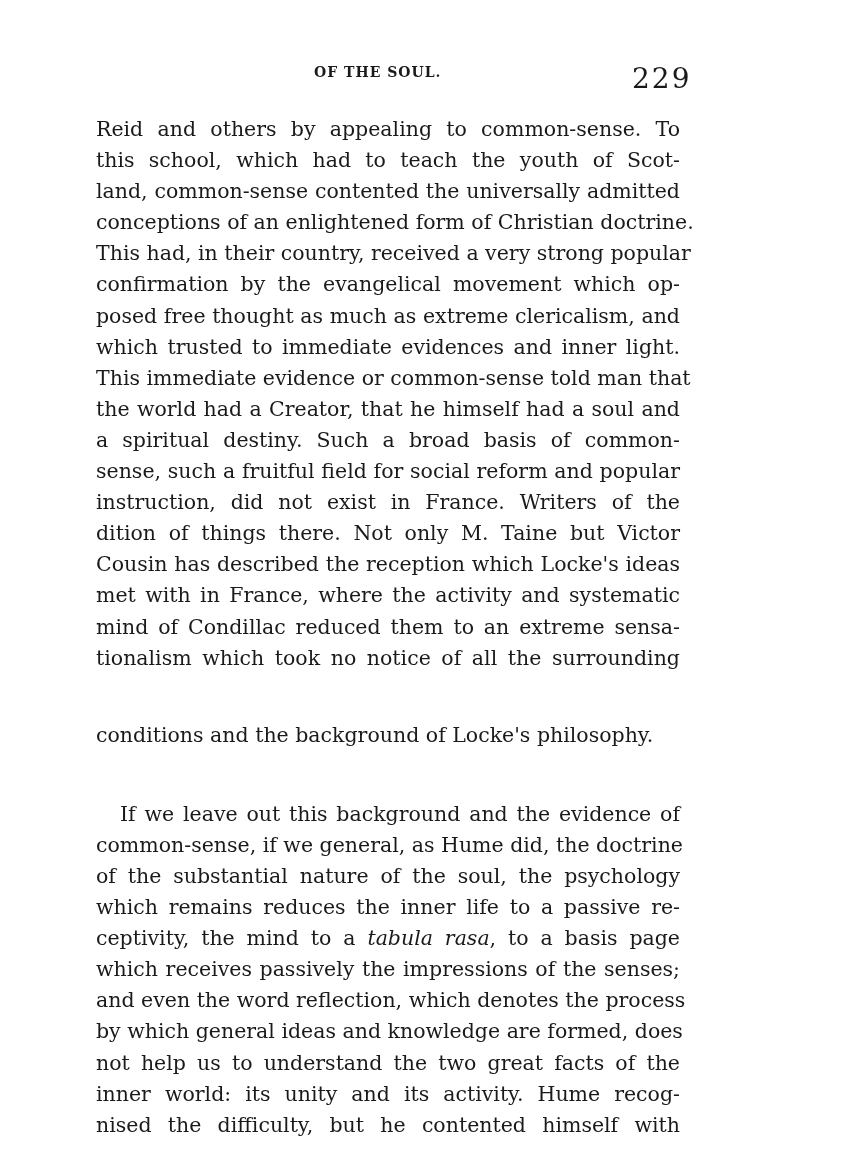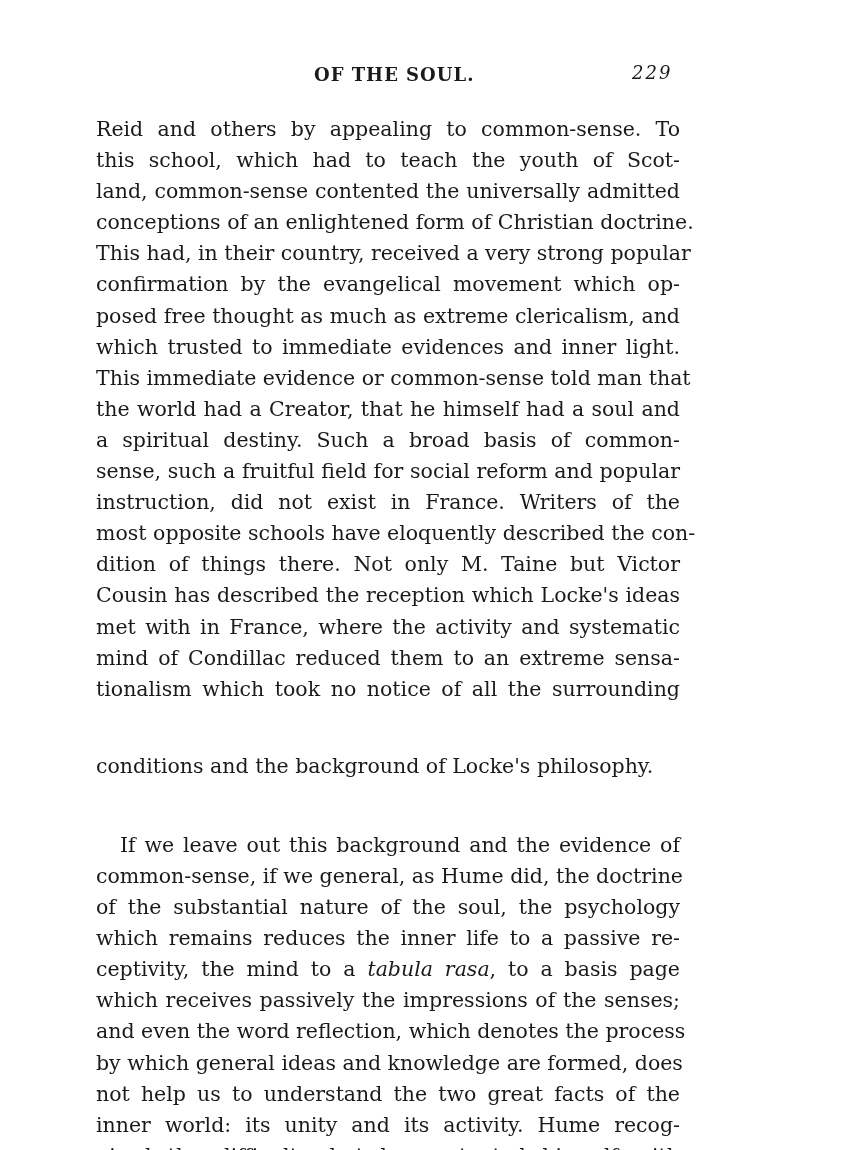--- a/index.html
+++ b/index.html
@@ -1,19 +1,19 @@
 <!DOCTYPE html>
 <html><head>
 <meta charset="utf-8">
 <style>
   html, body { margin: 0; padding: 0; background: #ffffff; }
   body { width: 850px; height: 1150px; position: relative; overflow: hidden; font-family: "DejaVu Serif", serif; color: #1a1a1a; }
   .header { position: absolute; top: 64px; left: 0; width: 850px; height: 30px; }
-  .running-title { position: absolute; left: 314px; top: 0; font-size: 18px; letter-spacing: 1px; font-weight: bold; }
-  .page-number { position: absolute; left: 632px; top: -2px; font-size: 18px; letter-spacing: 2px; font-style: italic; }
+  .running-title { position: absolute; left: 314px; top: 0; font-size: 14px; letter-spacing: 1px; font-weight: bold; }
+  .page-number { position: absolute; left: 632px; top: -2px; font-size: 28px; letter-spacing: 2px; }
   .body-text { position: absolute; top: 114px; left: 96px; width: 584px; }
   .line { display: block; height: 31.1px; line-height: 31.1px; font-size: 20.5px; white-space: nowrap; text-align: justify; text-align-last: justify; }
   .line.last { text-align-last: left; margin-top: 46px; }
   .line.indent { padding-left: 24px; margin-top: 48px; }
   em { font-style: italic; }
 </style>
 </head>
 <body>
 
 <div class="header">
@@ -29,21 +29,20 @@
     <span class="line">conceptions of an enlightened form of Christian doctrine.</span>
     <span class="line">This had, in their country, received a very strong popular</span>
     <span class="line">confirmation by the evangelical movement which op-</span>
     <span class="line">posed free thought as much as extreme clericalism, and</span>
     <span class="line">which trusted to immediate evidences and inner light.</span>
     <span class="line">This immediate evidence or common-sense told man that</span>
     <span class="line">the world had a Creator, that he himself had a soul and</span>
     <span class="line">a spiritual destiny. Such a broad basis of common-</span>
     <span class="line">sense, such a fruitful field for social reform and popular</span>
     <span class="line">instruction, did not exist in France. Writers of the</span>
-    <span class="line">most opposite schools have eloquently described the con-</span>
     <span class="line">dition of things there. Not only M. Taine but Victor</span>
     <span class="line">Cousin has described the reception which Locke's ideas</span>
     <span class="line">met with in France, where the activity and systematic</span>
     <span class="line">mind of Condillac reduced them to an extreme sensa-</span>
     <span class="line">tionalism which took no notice of all the surrounding</span>
     <span class="line last">conditions and the background of Locke's philosophy.</span>
   </div>
   <div>
     <span class="line indent">If we leave out this background and the evidence of</span>
     <span class="line">common-sense, if we general, as Hume did, the doctrine</span>

